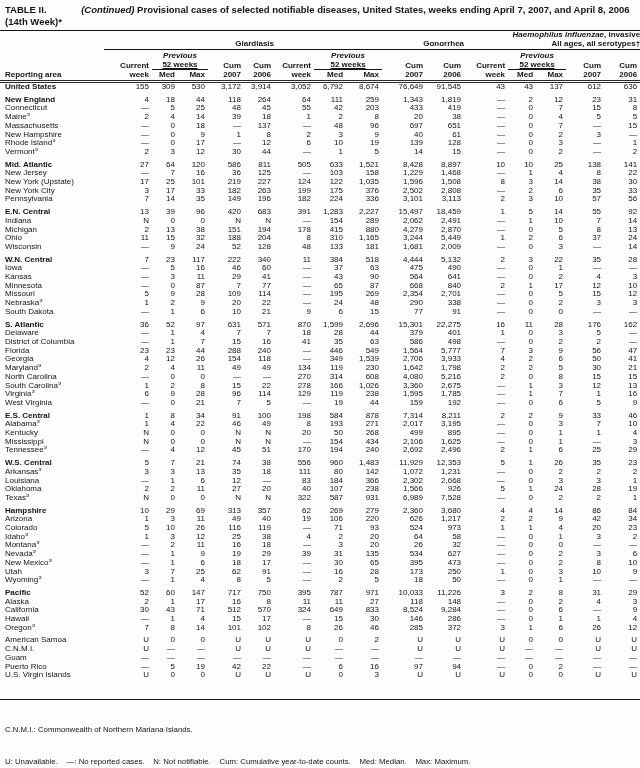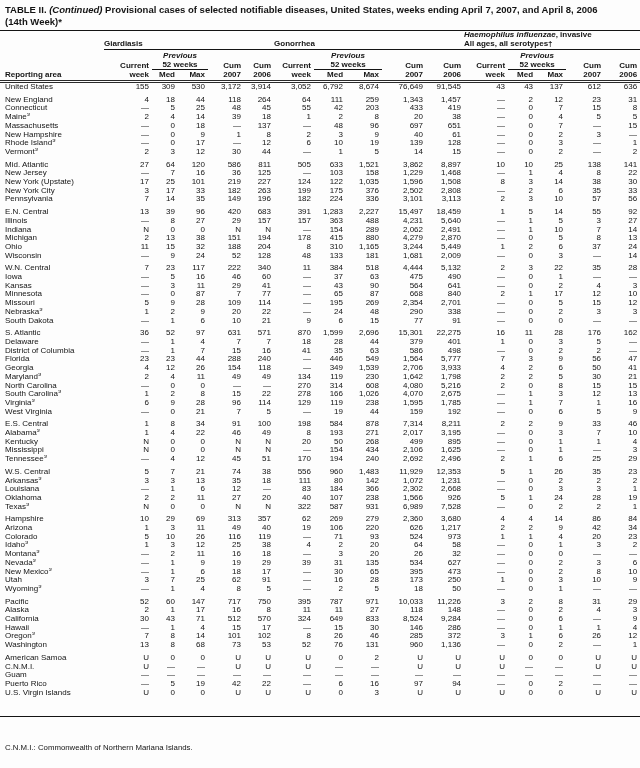--- a/index.html
+++ b/index.html
@@ -7,34 +7,34 @@
   body {
     width: 640px; height: 768px; background: #fdfdfd; color: #141414;
     font-family: "Liberation Sans", sans-serif; overflow: hidden;
   }
   .title {
     padding: 4px 4px 3px 5px;
     border-bottom: 1.5px solid #141414;
     font-weight: bold; font-size: 9.5px; line-height: 11.5px;
     white-space: nowrap; overflow: hidden;
   }
-  .title .it { font-style: italic; }
+  .title .it { font-style: italic; margin-left: 32px; }
   table { width: 640px; table-layout: fixed; border-collapse: collapse; margin: 0; }
   th, td { padding: 0; font-size: 8px; }
   thead th { font-weight: bold; vertical-align: bottom; }
-  .grp { border-bottom: 1px solid #141414; text-align: left; line-height: 8.5px; padding-bottom: 1px; }
+  .grp { border-bottom: 1px solid #141414; text-align: right; line-height: 8.5px; padding-bottom: 1px; }
   .it { font-style: italic; }
   .prev { text-align: center; line-height: 8px; padding-top: 2px; font-style: italic; }
-  .w52 { text-align: center; border-bottom: 1px solid #141414; line-height: 9px; }
+  .w52 { text-align: center; border-bottom: 1px solid #141414; line-height: 9px; text-decoration: underline; }
   .num { text-align: right; padding-right: 3px; white-space: nowrap; }
   .hdr-last th { border-bottom: 3px double #2b2b2b; line-height: 9px; padding-bottom: 1px; }
   .areaH { text-align: left; padding-left: 5px; margin-left: 16px; }
   tbody td { line-height: 8.7px; white-space: nowrap; overflow: hidden; }
   tbody td.area { padding-left: 5px; text-align: left; }
-  tr.bold td.area { font-weight: normal; margin-top: 40px; }
+  tr.bold td.area { font-weight: bold; margin-top: 40px; }
   tr.gap td { padding-top: 4px; }
   tbody tr:last-child td { border-bottom: 1.5px solid #141414; padding-bottom: 19px; }
   sup { font-size: 6px; vertical-align: super; line-height: 0; }
   .fnotes { padding: 4px 5px 0 5px; font-size: 7.8px; line-height: 10.6px; white-space: pre-wrap; }
 </style>
 </head>
 <body>
 
 <div class="title">
   <span>TABLE II. </span><span class="it">(Continued)</span><span> Provisional cases of selected notifiable diseases, United States, weeks ending April 7, 2007, and April 8, 2006</span><br>
@@ -139,21 +139,21 @@
         <td class="area">New England</td>
         <td class="num">4</td>
         <td class="num">18</td>
         <td class="num">44</td>
         <td class="num">118</td>
         <td class="num">264</td>
         <td class="num">64</td>
         <td class="num">111</td>
         <td class="num">259</td>
         <td class="num">1,343</td>
-        <td class="num">1,457</td>
+        <td class="num">1,819</td>
         <td class="num">—</td>
         <td class="num">2</td>
         <td class="num">12</td>
         <td class="num">23</td>
         <td class="num">31</td>
       </tr>
       <tr>
         <td class="area">Connecticut</td>
         <td class="num">—</td>
         <td class="num">5</td>
@@ -264,21 +264,21 @@
       <tr class="gap bold">
         <td class="area">Mid. Atlantic</td>
         <td class="num">27</td>
         <td class="num">64</td>
         <td class="num">120</td>
         <td class="num">586</td>
         <td class="num">811</td>
         <td class="num">505</td>
         <td class="num">633</td>
         <td class="num">1,521</td>
-        <td class="num">3,862</td>
+        <td class="num">8,428</td>
         <td class="num">8,897</td>
         <td class="num">10</td>
         <td class="num">10</td>
         <td class="num">25</td>
         <td class="num">138</td>
         <td class="num">141</td>
       </tr>
       <tr>
         <td class="area">New Jersey</td>
         <td class="num">—</td>
@@ -361,38 +361,20 @@
         <td class="num">391</td>
         <td class="num">1,283</td>
         <td class="num">2,227</td>
         <td class="num">15,497</td>
         <td class="num">18,459</td>
         <td class="num">1</td>
         <td class="num">5</td>
         <td class="num">14</td>
         <td class="num">55</td>
         <td class="num">92</td>
-      </tr>
-      <tr>
-        <td class="area">Illinois</td>
-        <td class="num">—</td>
-        <td class="num">8</td>
-        <td class="num">27</td>
-        <td class="num">29</td>
-        <td class="num">157</td>
-        <td class="num">157</td>
-        <td class="num">363</td>
-        <td class="num">488</td>
-        <td class="num">4,231</td>
-        <td class="num">5,640</td>
-        <td class="num">—</td>
-        <td class="num">1</td>
-        <td class="num">5</td>
-        <td class="num">3</td>
-        <td class="num">27</td>
       </tr>
       <tr>
         <td class="area">Indiana</td>
         <td class="num">N</td>
         <td class="num">0</td>
         <td class="num">0</td>
         <td class="num">N</td>
         <td class="num">N</td>
         <td class="num">—</td>
         <td class="num">154</td>
@@ -714,21 +696,21 @@
       <tr>
         <td class="area">South Carolina<sup>§</sup></td>
         <td class="num">1</td>
         <td class="num">2</td>
         <td class="num">8</td>
         <td class="num">15</td>
         <td class="num">22</td>
         <td class="num">278</td>
         <td class="num">166</td>
         <td class="num">1,026</td>
-        <td class="num">4,070</td>
+        <td class="num">3,360</td>
         <td class="num">2,675</td>
         <td class="num">—</td>
         <td class="num">1</td>
         <td class="num">3</td>
         <td class="num">12</td>
         <td class="num">13</td>
       </tr>
       <tr>
         <td class="area">Virginia<sup>§</sup></td>
         <td class="num">6</td>
@@ -1190,38 +1172,20 @@
         <td class="num">26</td>
         <td class="num">46</td>
         <td class="num">285</td>
         <td class="num">372</td>
         <td class="num">3</td>
         <td class="num">1</td>
         <td class="num">6</td>
         <td class="num">26</td>
         <td class="num">12</td>
       </tr>
-      <tr>
-        <td class="area">Washington</td>
-        <td class="num">13</td>
-        <td class="num">8</td>
-        <td class="num">68</td>
-        <td class="num">73</td>
-        <td class="num">53</td>
-        <td class="num">52</td>
-        <td class="num">76</td>
-        <td class="num">131</td>
-        <td class="num">960</td>
-        <td class="num">1,136</td>
-        <td class="num">—</td>
-        <td class="num">0</td>
-        <td class="num">2</td>
-        <td class="num">—</td>
-        <td class="num">1</td>
-      </tr>
       <tr class="gap">
         <td class="area">American Samoa</td>
         <td class="num">U</td>
         <td class="num">0</td>
         <td class="num">0</td>
         <td class="num">U</td>
         <td class="num">U</td>
         <td class="num">U</td>
         <td class="num">0</td>
         <td class="num">2</td>

